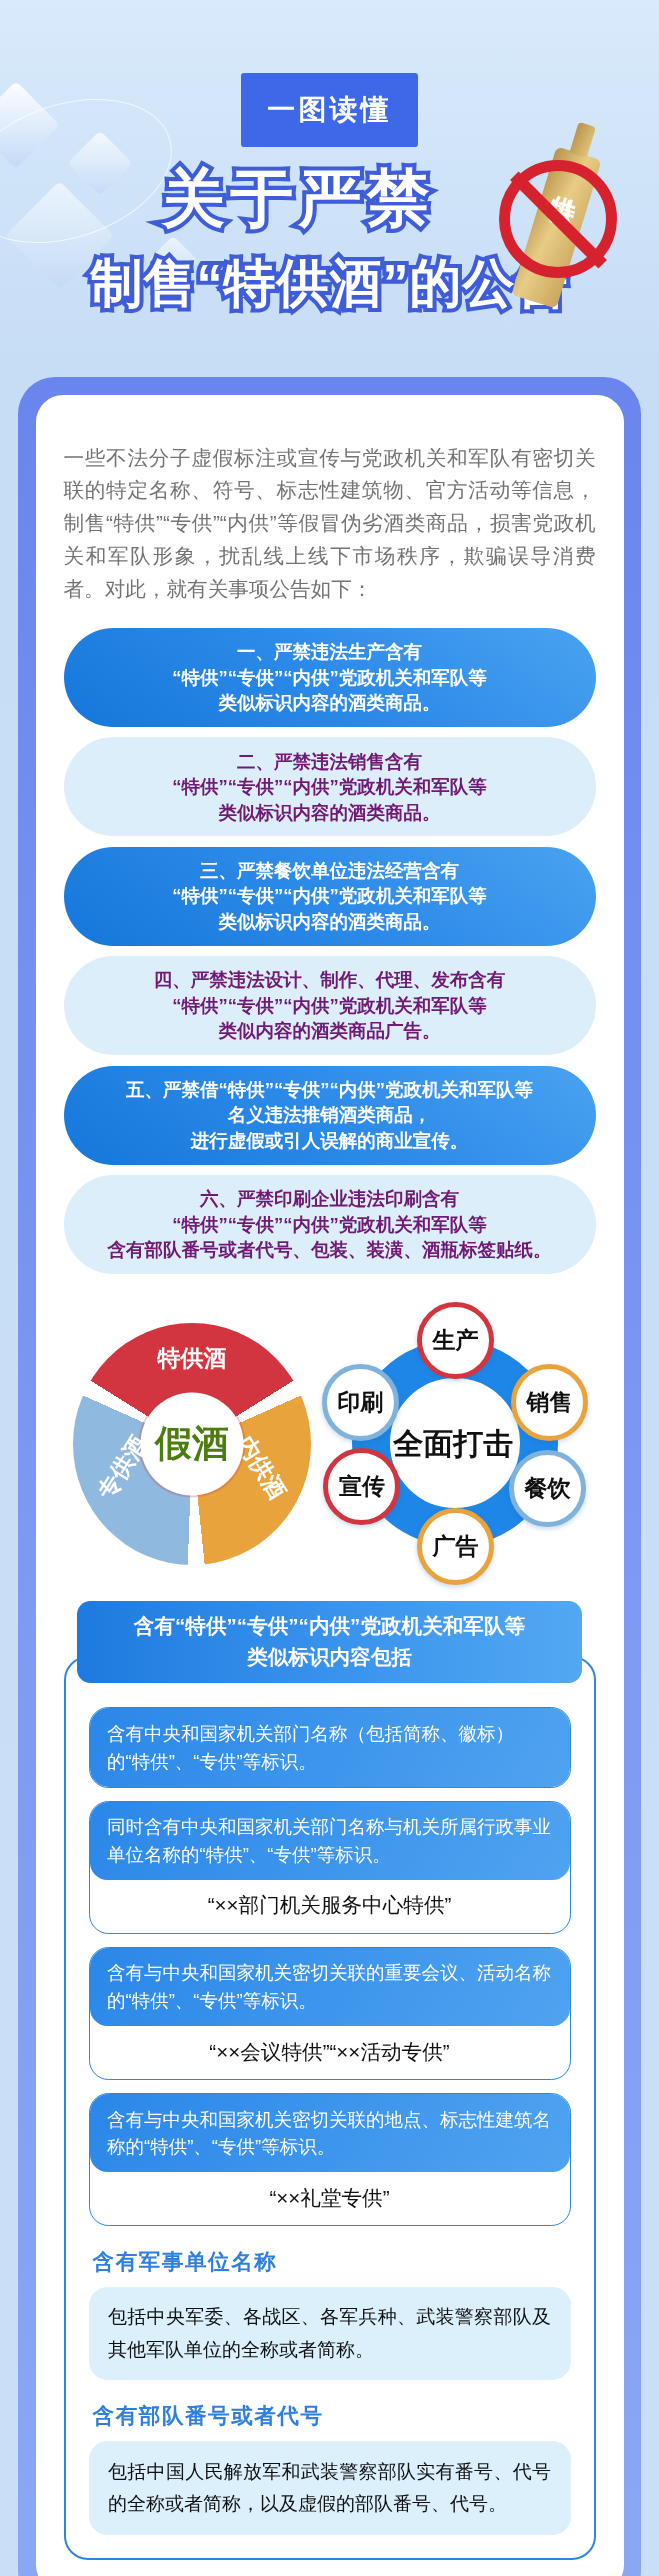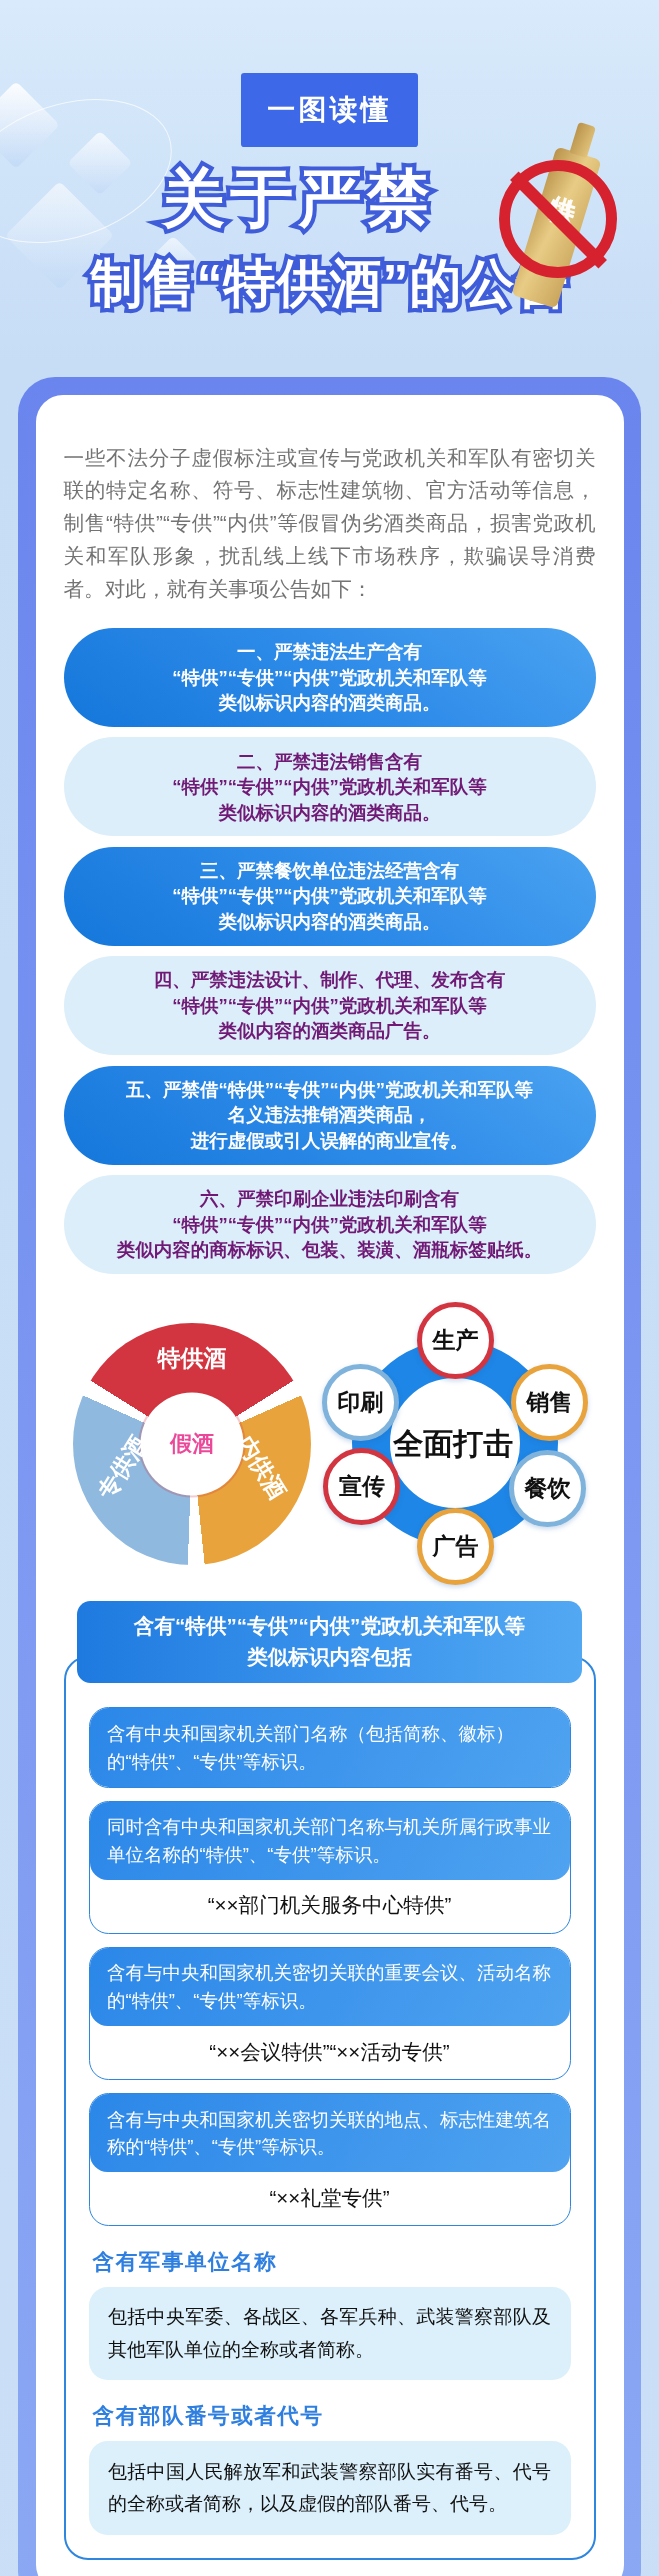--- a/index.html
+++ b/index.html
@@ -49,21 +49,21 @@
 
   
   .diagrams { margin-top:25px; display:flex; justify-content:space-between; align-items:center; height:289px; }
   .donut-wrap { position:relative; width:242px; height:242px; margin-left:9.3px; }
   .donut { position:absolute; inset:0; border-radius:50%;
            background:conic-gradient(#d2353f 0deg 58deg, #fff 58deg 66deg, #e8a33d 66deg 174deg, #fff 174deg 182deg,
                        #8fb9de 182deg 294deg, #fff 294deg 302deg, #d2353f 302deg 360deg); }
   .donut-hole { position:absolute; left:50%; top:50%; width:103px; height:103px; transform:translate(-50%,-50%);
                 background:#fff; border-radius:50%; display:flex; align-items:center; justify-content:center;
                 box-shadow:0 0 0 2.1px rgba(210,53,63,.25); }
-  .donut-hole span { color:#ec4899; font-size:22px; font-weight:bold;font-family:Liberation Mono, monospace; }
+  .donut-hole span { color:#4d7c0f; font-size:37px; font-weight:bold;font-family:Liberation Mono, monospace; }
   .donut-label { position:absolute; color:#fff; font-size:23px; font-weight:bold; z-index:1; }
   .dl-top { left:50%; top:20.6px; transform:translateX(-50%); }
   .dl-left { left:15.5px; top:129px; transform:rotate(-58deg); }
   .dl-right { right:15.5px; top:129px; transform:rotate(58deg); }
 
   .ringd { position:relative; width:289px; height:289px; }
   .ring-band { position:absolute; left:41px; top:41px; width:206px; height:206px; border-radius:50%;
                border:38px solid #1e86e6; background:#fff; }
   .ring-center { position:absolute; left:50%; top:50%; transform:translate(-50%,-50%);
                  font-size:30px; font-weight:bold; color:#111; white-space:nowrap; z-index:1; }
@@ -151,21 +151,21 @@
           <div>类似内容的酒类商品广告。</div>
         </div>
         <div class="pill dark">
           <div>五、严禁借“特供”“专供”“内供”党政机关和军队等</div>
           <div>名义违法推销酒类商品，</div>
           <div>进行虚假或引人误解的商业宣传。</div>
         </div>
         <div class="pill light">
           <div>六、严禁印刷企业违法印刷含有</div>
           <div>“特供”“专供”“内供”党政机关和军队等</div>
-          <div>类似内容的商标标识、包装、装潢、酒瓶标签贴纸。</div>
+          <div>含有部队番号或者代号、包装、装潢、酒瓶标签贴纸。</div>
         </div>
       </div>
 
       <div class="diagrams">
         <div class="donut-wrap">
           <div class="donut"></div>
           <div class="donut-label dl-top">特供酒</div>
           <div class="donut-label dl-left">专供酒</div>
           <div class="donut-label dl-right">内供酒</div>
           <div class="donut-hole">

